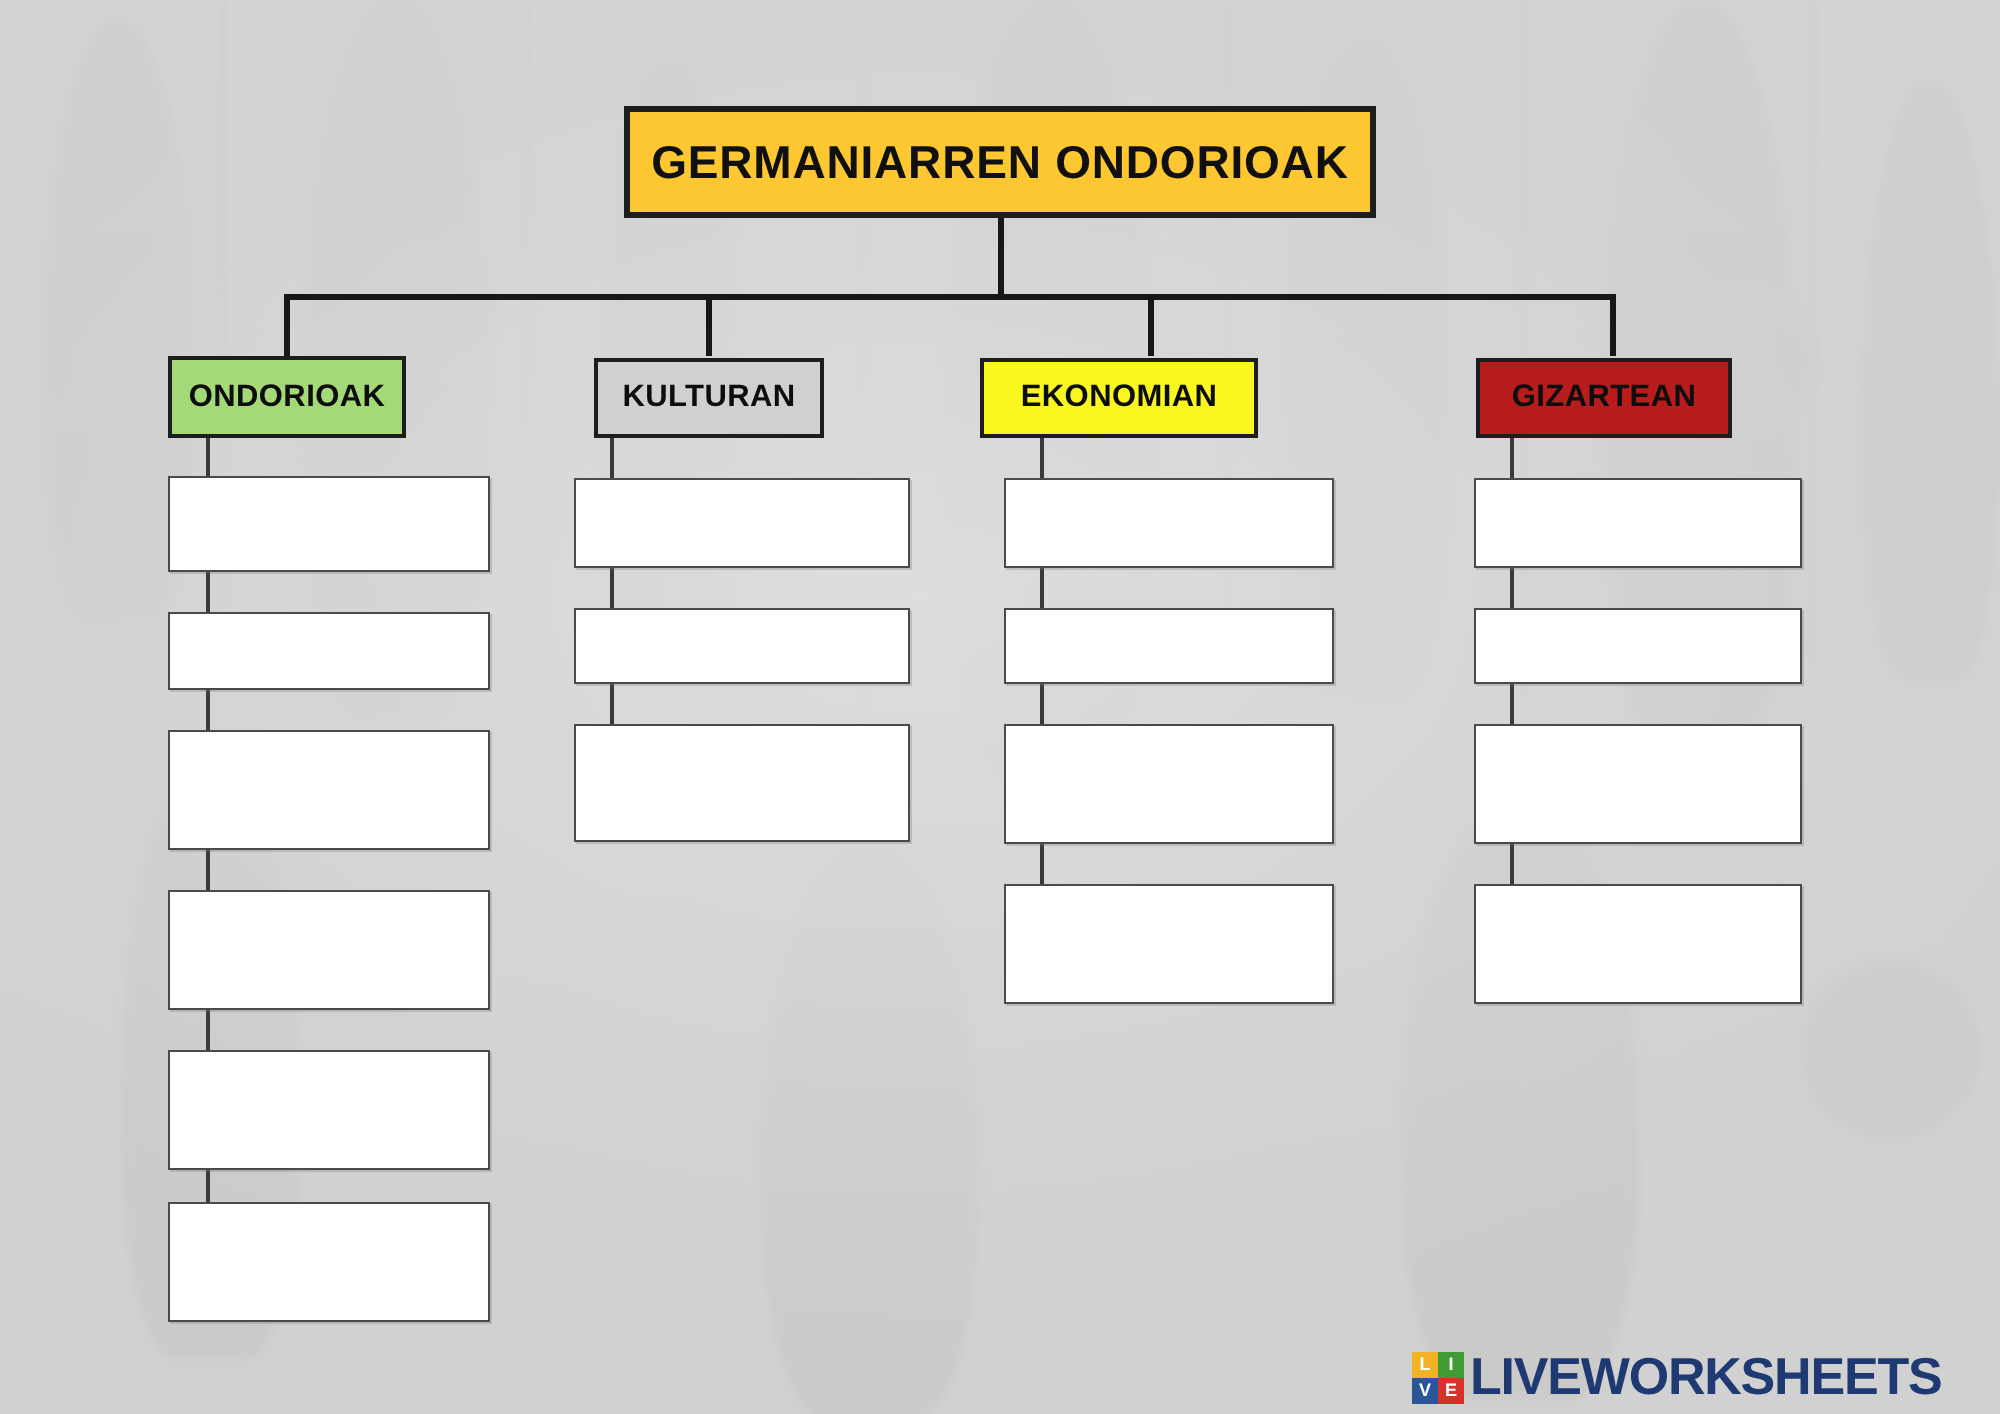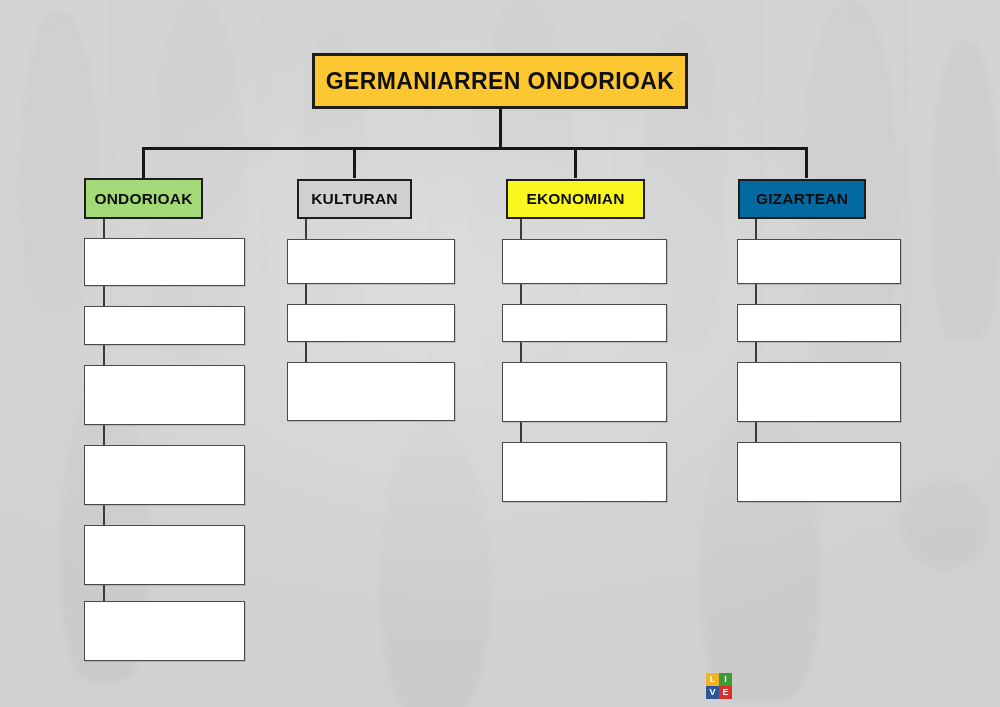--- a/index.html
+++ b/index.html
@@ -196,50 +196,51 @@
 
   <div class="conn v thin" style="left:305px; top:219px; height:21px;"></div>
   <div class="node blank-node" style="left:287px; top:239px; width:168px; height:45px;"></div>
 
   <div class="conn v thin" style="left:305px; top:284px; height:22px;"></div>
   <div class="node blank-node" style="left:287px; top:304px; width:168px; height:38px;"></div>
 
   <div class="conn v thin" style="left:305px; top:342px; height:22px;"></div>
   <div class="node blank-node" style="left:287px; top:362px; width:168px; height:59px;"></div>
 
-  <div class="node cat-node" style="left:506px; top:179px; width:139px; height:40px; background:#f9f71f;">EKONOMIAN</div>
+  <div class="node cat-node" style="left:490px; top:179px; width:139px; height:40px; background:#f9f71f;">EKONOMIAN</div>
 
   <div class="conn v thin" style="left:520px; top:219px; height:21px;"></div>
   <div class="node blank-node" style="left:502px; top:239px; width:165px; height:45px;"></div>
 
   <div class="conn v thin" style="left:520px; top:284px; height:22px;"></div>
   <div class="node blank-node" style="left:502px; top:304px; width:165px; height:38px;"></div>
 
   <div class="conn v thin" style="left:520px; top:342px; height:22px;"></div>
   <div class="node blank-node" style="left:502px; top:362px; width:165px; height:60px;"></div>
 
   <div class="conn v thin" style="left:520px; top:422px; height:22px;"></div>
   <div class="node blank-node" style="left:502px; top:442px; width:165px; height:60px;"></div>
 
-  <div class="node cat-node" style="left:738px; top:179px; width:128px; height:40px; background:#0369a1;">GIZARTEAN</div>
+  <div class="node cat-node" style="left:738px; top:179px; width:128px; height:40px; background:#b91c1c;">GIZARTEAN</div>
 
   <div class="conn v thin" style="left:755px; top:219px; height:21px;"></div>
   <div class="node blank-node" style="left:737px; top:239px; width:164px; height:45px;"></div>
 
   <div class="conn v thin" style="left:755px; top:284px; height:22px;"></div>
   <div class="node blank-node" style="left:737px; top:304px; width:164px; height:38px;"></div>
 
   <div class="conn v thin" style="left:755px; top:342px; height:22px;"></div>
   <div class="node blank-node" style="left:737px; top:362px; width:164px; height:60px;"></div>
 
   <div class="conn v thin" style="left:755px; top:422px; height:22px;"></div>
   <div class="node blank-node" style="left:737px; top:442px; width:164px; height:60px;"></div>
 
   <div id="lw-logo">
     <div id="lw-badge">
       <span class="bx-l">L</span>
       <span class="bx-i">I</span>
       <span class="bx-v">V</span>
       <span class="bx-e">E</span>
     </div>
+    <div id="lw-word">LIVEWORKSHEETS</div>
   </div>
 
 </div>
 
 </body></html>

